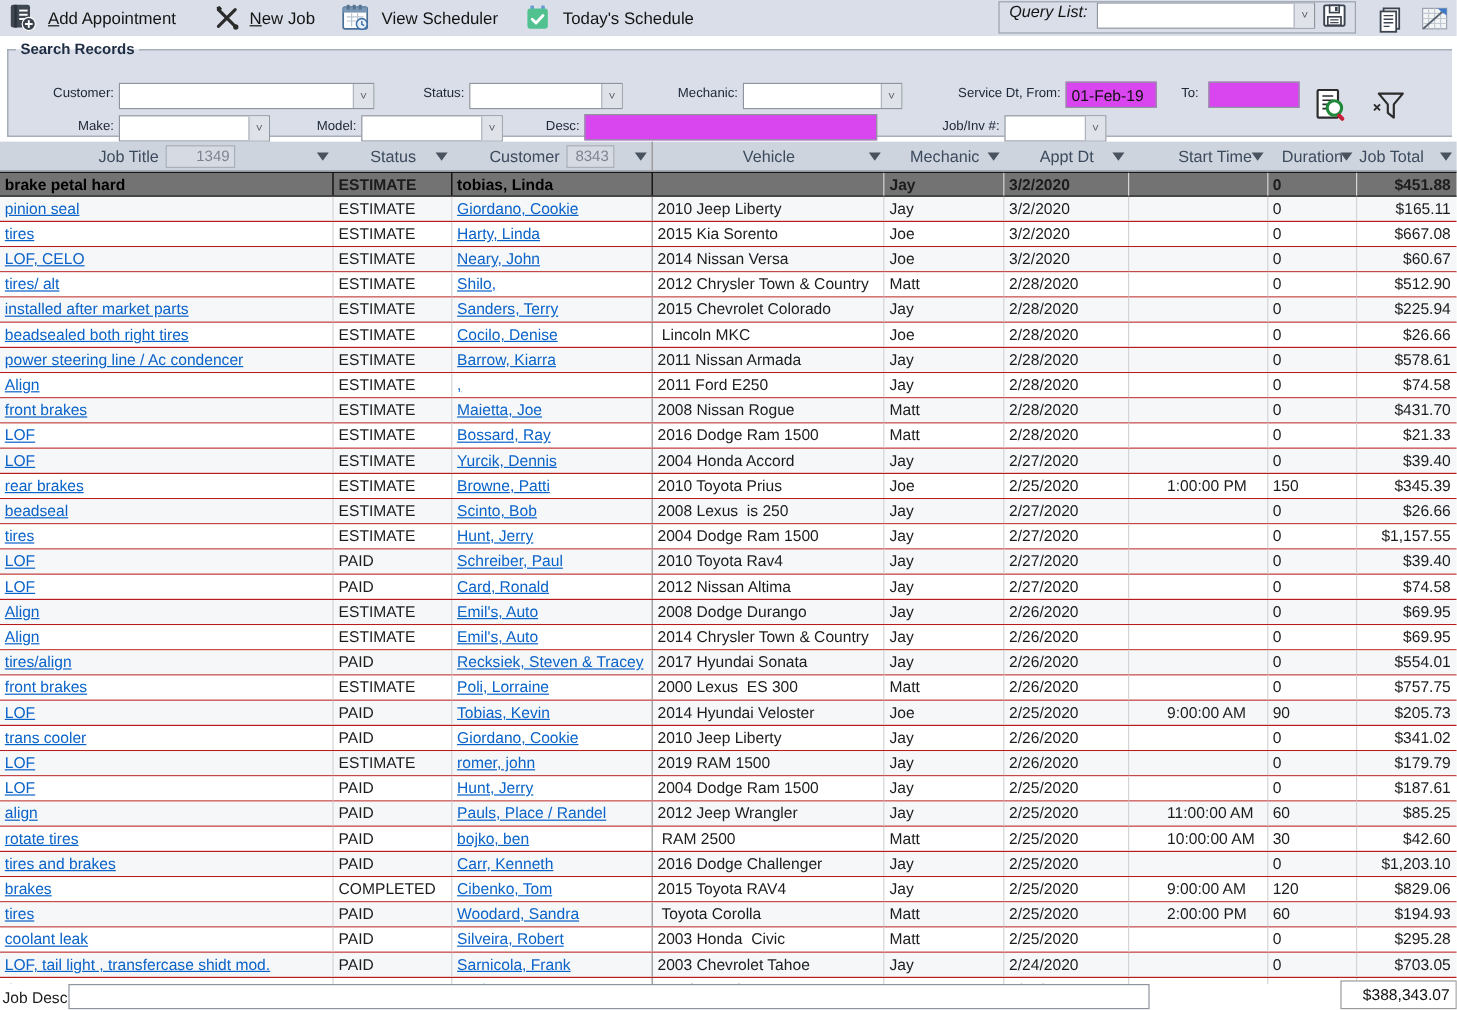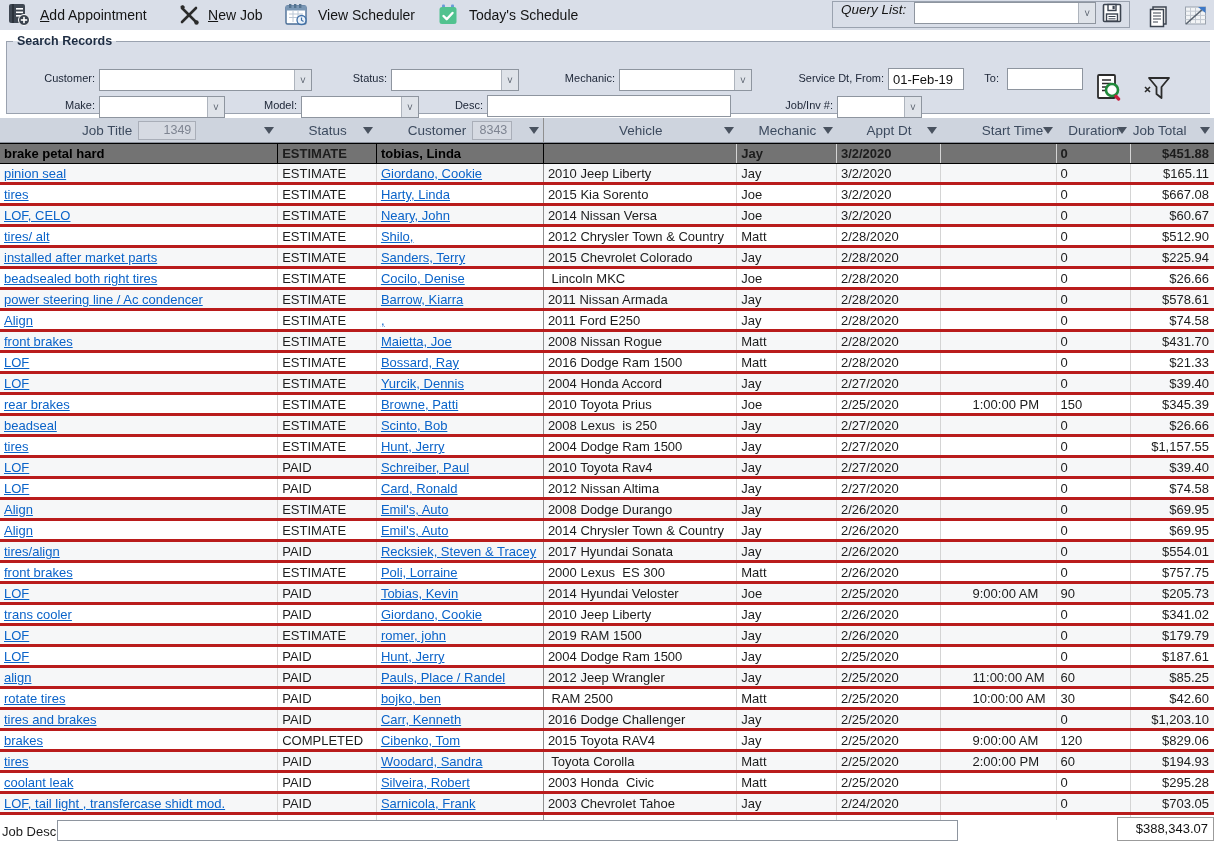--- a/index.html
+++ b/index.html
@@ -16,31 +16,31 @@
   .combo { background:#ffffff; border:1px solid #8e959f; height:22px; display:flex; align-items:stretch; }
   .combo .val { flex:1; font-size:13px; padding:2px 3px; color:#111; overflow:hidden; white-space:nowrap; }
   .combo .drop { width:17px; background:#dfe3e9; border-left:1px solid #aeb4bd; color:#5a626e; font-size:10px; display:flex; align-items:center; justify-content:center; }
   .icon-btn { display:flex; align-items:center; justify-content:center; cursor:pointer; }
 
   
   fieldset.search { position:absolute; left:6px; top:30px; width:1204px; height:84px; background:#d9dee8; border:1px solid #9aa2af; border-right:none; }
   fieldset.search legend { font-size:12.5px; font-weight:bold; color:#1d2c42; margin-left:6px; padding:4px 4px; }
   .sf { position:absolute; font-size:11px; color:#20293a; white-space:nowrap; }
   .sf.lbl { text-align:right; padding-top:3px; }
-  .inputbox { position:absolute; background:#ffffff; border:1px solid #8e959f; height:22px; font-size:13px; padding:2px 4px; color:#111; }
+  .inputbox { position:absolute; background:#d946ef; border:1px solid #8e959f; height:22px; font-size:13px; padding:2px 4px; color:#111; }
 
   
   .grid-header { position:absolute; left:0; top:118px; width:1214px; height:25px; background:#ced4de; border-bottom:1px solid #8b919c; display:flex; }
   .gh-cell { position:relative; display:flex; align-items:center; justify-content:center; gap:6px; font-size:13.5px; color:#3c4a5e; }
   .sort-arrow { width:0; height:0; border-left:5.5px solid transparent; border-right:5.5px solid transparent; border-top:7px solid #49525f; position:absolute; right:4px; top:9px; }
   .count-box { background:#d6dae2; border:1px solid #a9aeb8; color:#7e8491; font-size:12.5px; text-align:right; padding:1px 4px; height:19px; }
   .cb-title { width:58px; } .cb-cust { width:40px; }
 
   .grid-body { position:absolute; left:0; top:143px; width:1214px; height:677px; overflow:hidden; background:#fff; }
-  .row { display:flex; width:1214px; height:21px; border-bottom:3px solid #b91c1c; background:#fff; }
+  .row { display:flex; width:1214px; height:21px; border-bottom:1px solid #b91c1c; background:#fff; }
   .row.alt { background:#f6f7f8; }
   .row.selected { background:#737373; font-weight:bold; border-top:1px solid #000; border-bottom:1px solid #000; }
   .cell { font-size:13px; color:#1c1c1c; padding:2px 4px 0 4px; overflow:hidden; white-space:pre; border-right:1px solid #d4d4d4; }
   .c0{width:285px;} .c1{width:101px;justify-content:center;} .c2{width:171px; border-right:1px solid #8f8f8f;}
   .c3{width:198px;} .c4{width:102px;} .c5{width:106px;} .c6{width:90px;margin-left:28px;} .c7{width:76px;}
   .c8{width:85px; text-align:right; border-right:none; padding-right:5px;}
   .row.selected .c0,.row.selected .c1,.row.selected .c2{ border-right-color:#000; }
   a.grid-link { color:#0a63c9; text-decoration:underline; cursor:pointer; }
   .row.selected .title-text { color:#000; text-decoration:none; }
 

